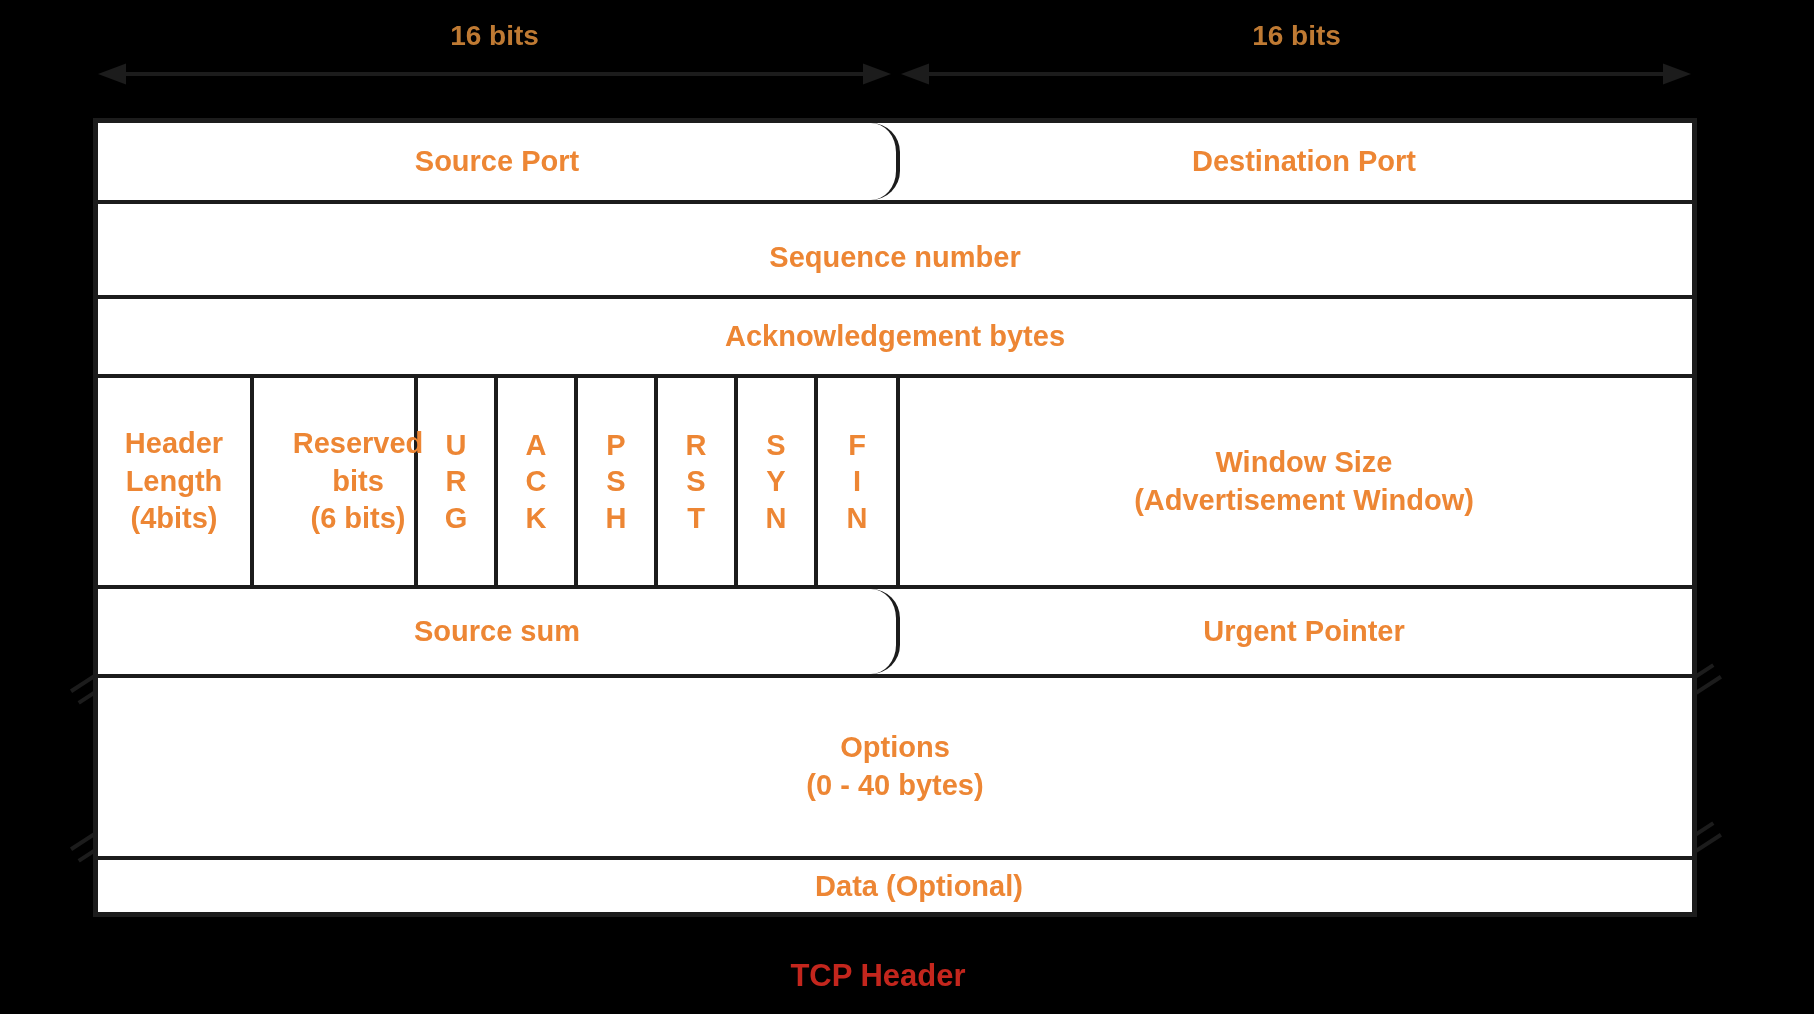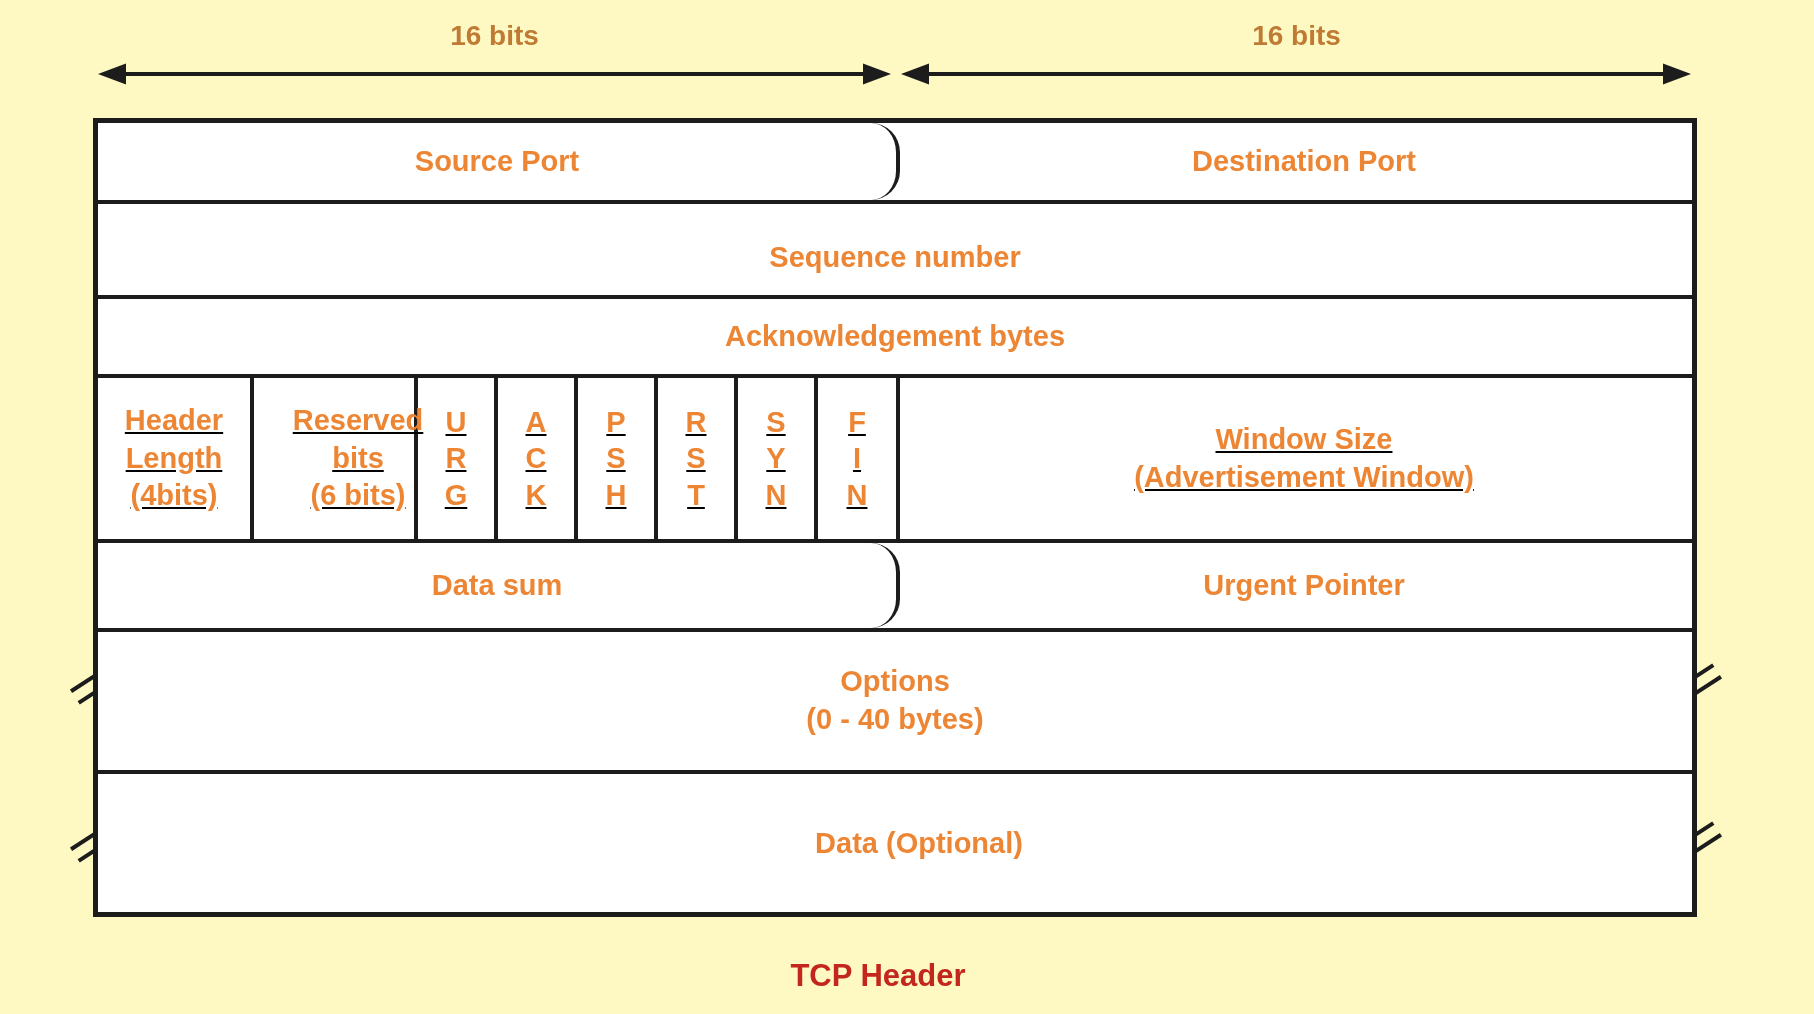--- a/index.html
+++ b/index.html
@@ -5,21 +5,21 @@
   :root{
     --line:#1c1c1c;
     --orange:#ED8634;
     --spanlabel:#BF7A33;
     --titlered:#C3261D;
   }
   html,body{margin:0;padding:0;background:#ffffff;}
   .canvas{
     position:relative;
     width:1814px;height:1014px;
-    background:#fef9c3;
+    background:#000000;
     font-family:"Liberation Sans",sans-serif;
     font-weight:bold;
     overflow:hidden;
   }
   .span-label{
     position:absolute;
     top:18px;height:36px;
     color:var(--spanlabel);
     font-size:28px;
     text-align:center;
@@ -46,23 +46,23 @@
   .row{
     display:flex;
     box-sizing:border-box;
     border-bottom:4px solid var(--line);
     flex-shrink:0;
   }
   .row.last{border-bottom:none;flex:1;padding-left:48px;}
   .r1{height:81px;}
   .r2{height:79px;margin-top:16px;}
   .r3{height:79px;}
-  .r4{height:165px;text-decoration:underline;}
+  .r4{height:211px;}
   .r5{height:89px;}
-  .r6{height:142px;}
+  .r6{height:182px;}
   .cell{
     display:flex;align-items:center;justify-content:center;
     text-align:center;
     color:var(--orange);
     font-size:29px;
     box-sizing:border-box;
   }
   .left-half{width:802px;border-right:4px solid var(--line);flex-shrink:0;border-radius:29px;}
   .right-half{flex:1;padding-left:16px;}
   .full{flex:1;}
@@ -201,21 +201,21 @@
         </div>
       </div>
       <div class="cell right-half">
         <span class="multiline-label">Window Size
 (Advertisement Window)</span>
       </div>
     </div>
 
     <div class="row r5">
       <div class="cell left-half">
-        <span>Data sum</span>
+        <span>Source sum</span>
       </div>
       <div class="cell right-half">
         <span>Urgent Pointer</span>
       </div>
     </div>
 
     <div class="row r6">
       <div class="cell full">
         <span class="multiline-label">Options
 (0 - 40 bytes)</span>

